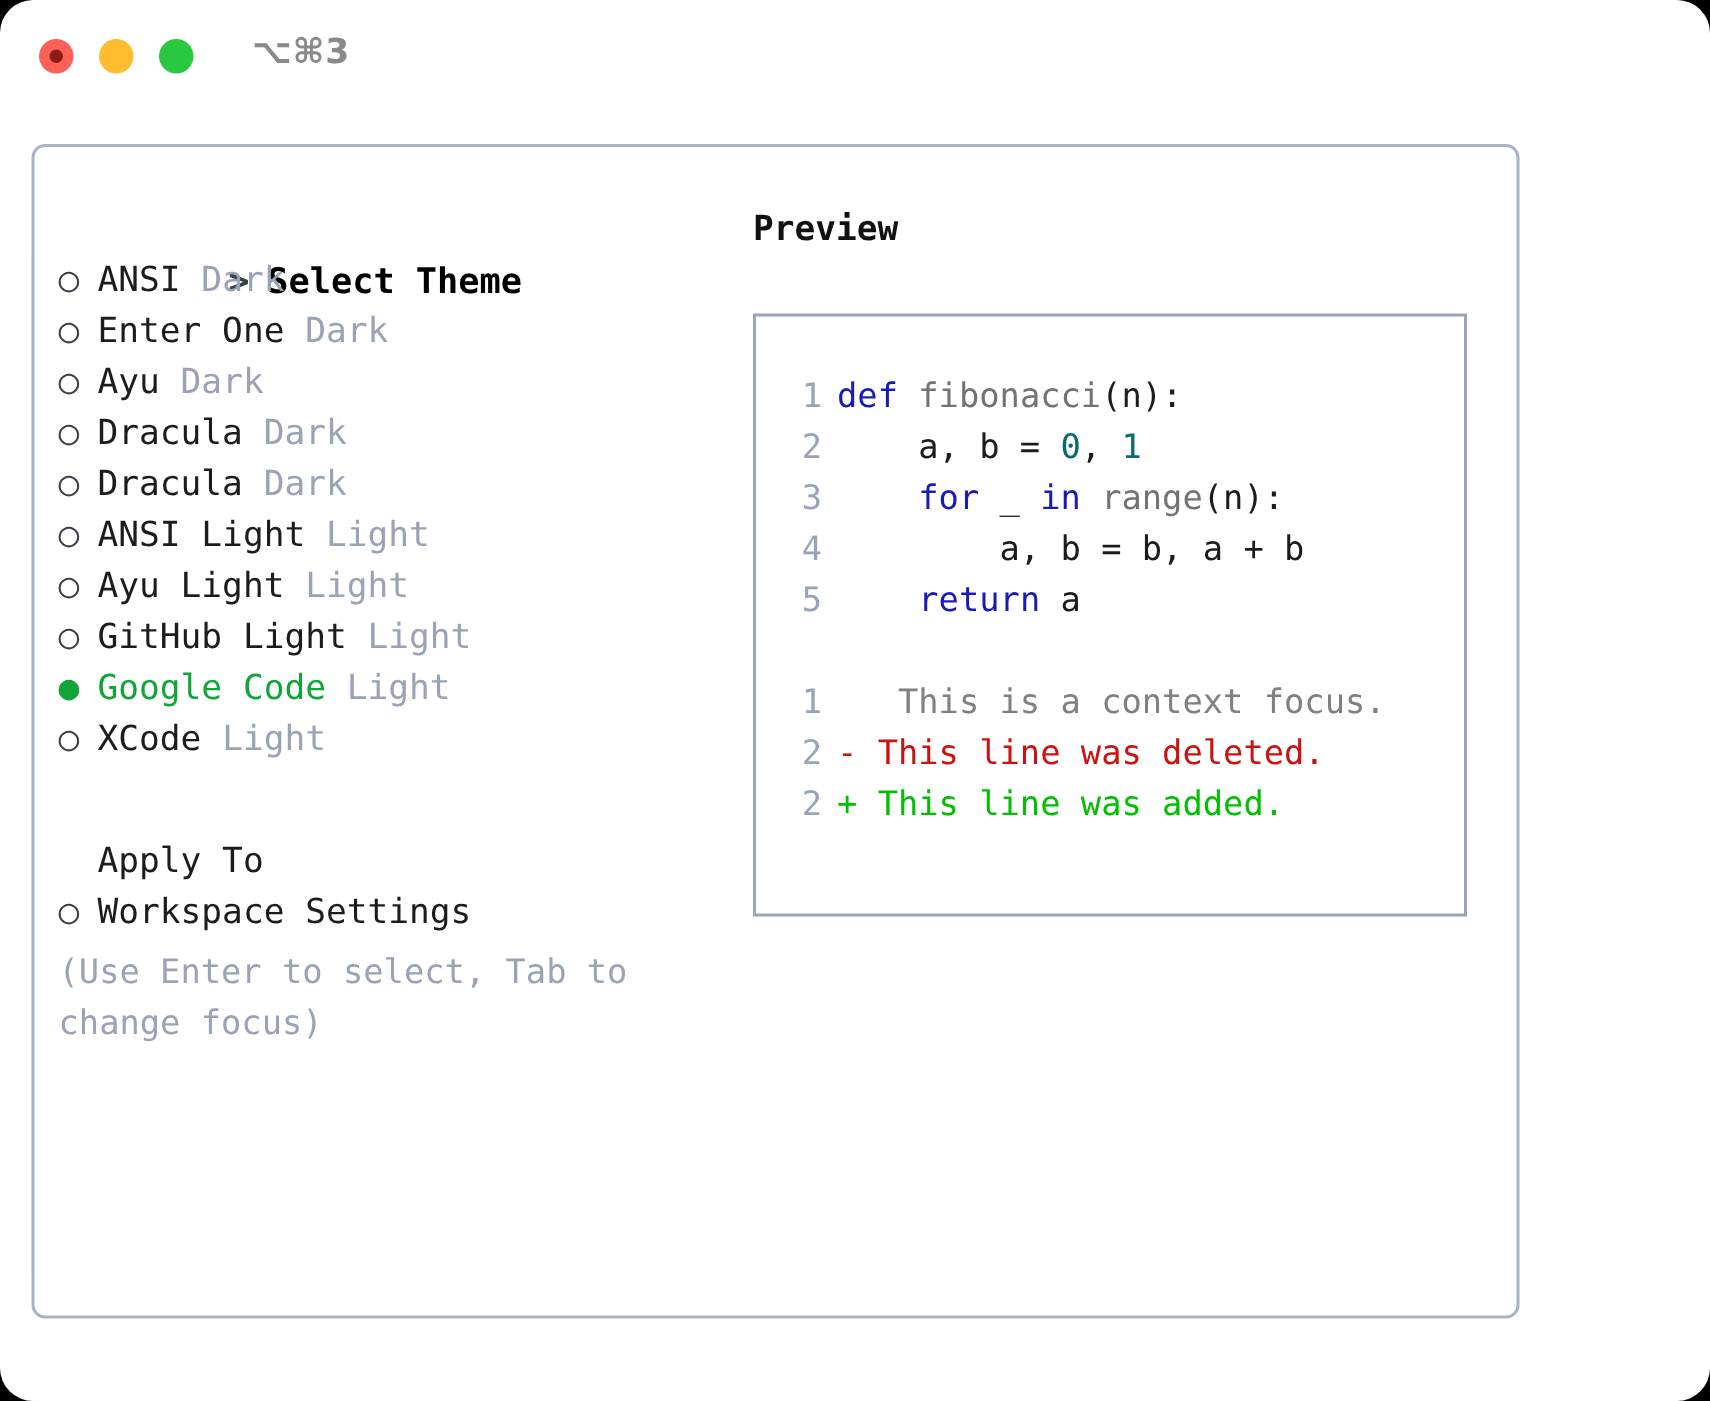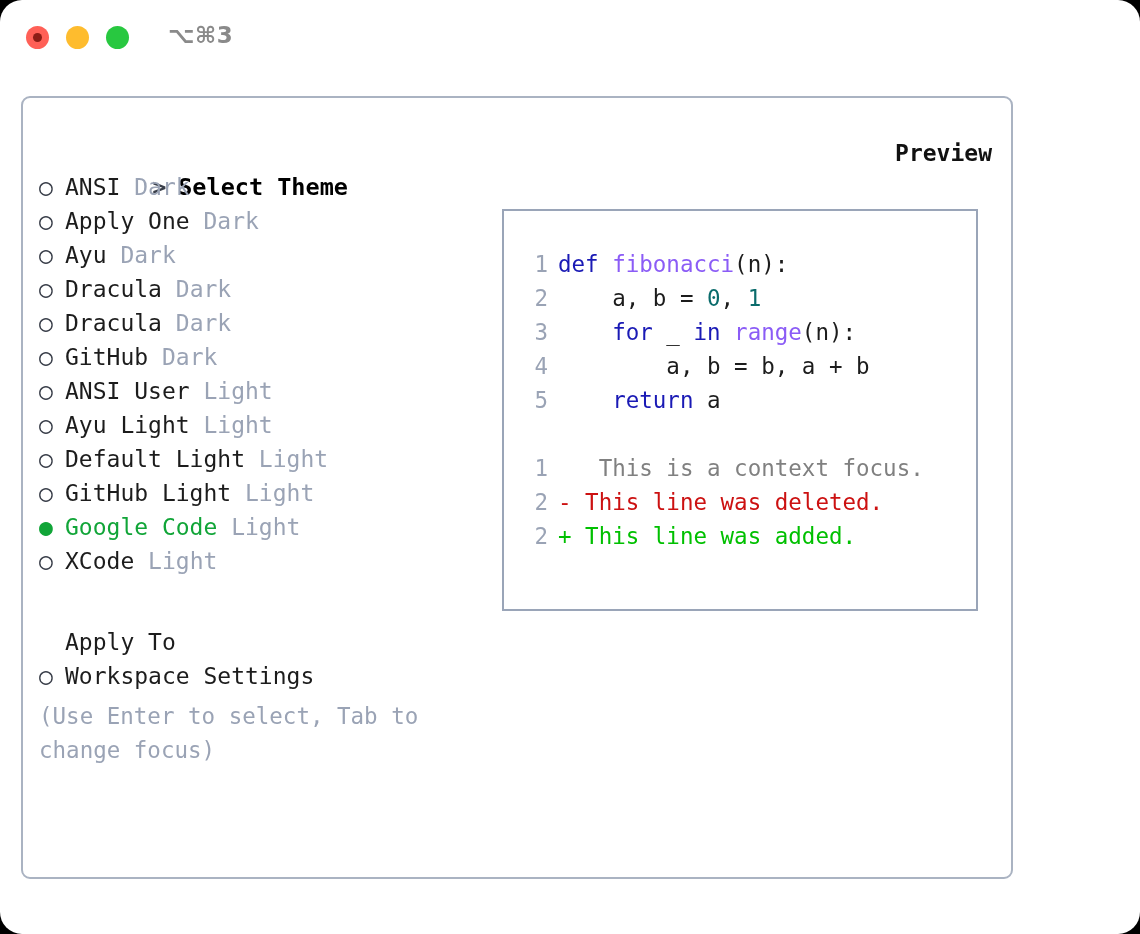--- a/index.html
+++ b/index.html
@@ -134,21 +134,20 @@
     position: absolute;
     left: 479px;
     top: 38px;
     width: 490px;
   }
   .preview-title {
     font-size: 23px;
     font-weight: bold;
     color: #111111;
     line-height: 34px;
-    text-align: right;
   }
   .preview-box {
     margin-top: 39px;
     width: 476px;
     height: 402px;
     border: 2px solid #9aa5b8;
     box-sizing: border-box;
     background: #ffffff;
     padding: 36px 0 0 0;
   }
@@ -161,21 +160,21 @@
   .ln {
     display: inline-block;
     width: 26px;
     text-align: right;
     color: #9aa3b5;
     margin-right: 10px;
   }
   .blank-line { height: 34px; }
 
   .tok-kw   { color: #1a1ab5; text-align: center; }
-  .tok-fn   { color: #8b5cf6; }
+  .tok-fn   { color: #737373; }
   .tok-num  { color: #0a6b6b; }
   .tok-pl   { color: #1c1c1c; }
   .tok-ctx  { color: #808080; }
   .tok-del  { color: #cc1111; }
   .tok-add  { color: #00c000; }
 </style>
 </head>
 <body>
 
 <div class="window">
@@ -192,28 +191,26 @@
   <div class="panel">
 
     <div class="left-col">
 
       <div class="row header-row">
         <span class="marker">&gt;</span><span>Select Theme</span>
       </div>
 
       <div id="theme-list">
           <div class="row"><span class="marker">○</span><span class="name">ANSI</span><span class="suffix"> Dark</span></div>
-          <div class="row"><span class="marker">○</span><span class="name">Apply One</span><span class="suffix"> Dark</span></div>
+          <div class="row"><span class="marker">○</span><span class="name">Enter One</span><span class="suffix"> Dark</span></div>
           <div class="row"><span class="marker">○</span><span class="name">Ayu</span><span class="suffix"> Dark</span></div>
           <div class="row"><span class="marker">○</span><span class="name">Dracula</span><span class="suffix"> Dark</span></div>
           <div class="row"><span class="marker">○</span><span class="name">Dracula</span><span class="suffix"> Dark</span></div>
-          <div class="row"><span class="marker">○</span><span class="name">GitHub</span><span class="suffix"> Dark</span></div>
-          <div class="row"><span class="marker">○</span><span class="name">ANSI User</span><span class="suffix"> Light</span></div>
+          <div class="row"><span class="marker">○</span><span class="name">ANSI Light</span><span class="suffix"> Light</span></div>
           <div class="row"><span class="marker">○</span><span class="name">Ayu Light</span><span class="suffix"> Light</span></div>
-          <div class="row"><span class="marker">○</span><span class="name">Default Light</span><span class="suffix"> Light</span></div>
           <div class="row"><span class="marker">○</span><span class="name">GitHub Light</span><span class="suffix"> Light</span></div>
           <div class="row"><span class="marker sel">●</span><span class="name sel">Google Code</span><span class="suffix"> Light</span></div>
           <div class="row"><span class="marker">○</span><span class="name">XCode</span><span class="suffix"> Light</span></div>
         </div>
 
       <div class="spacer"></div>
 
       <div class="section-label">Apply To</div>
 
       <div id="apply-list">

